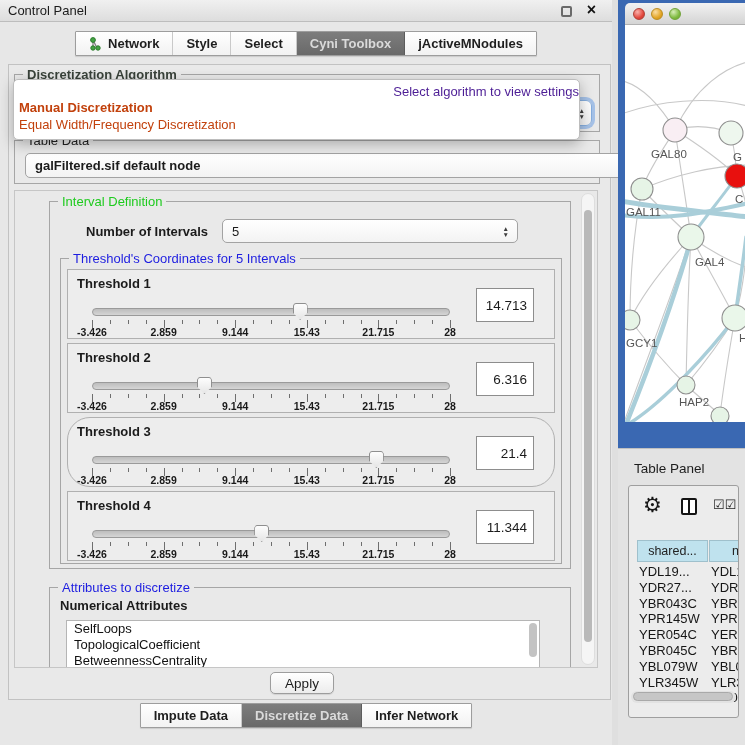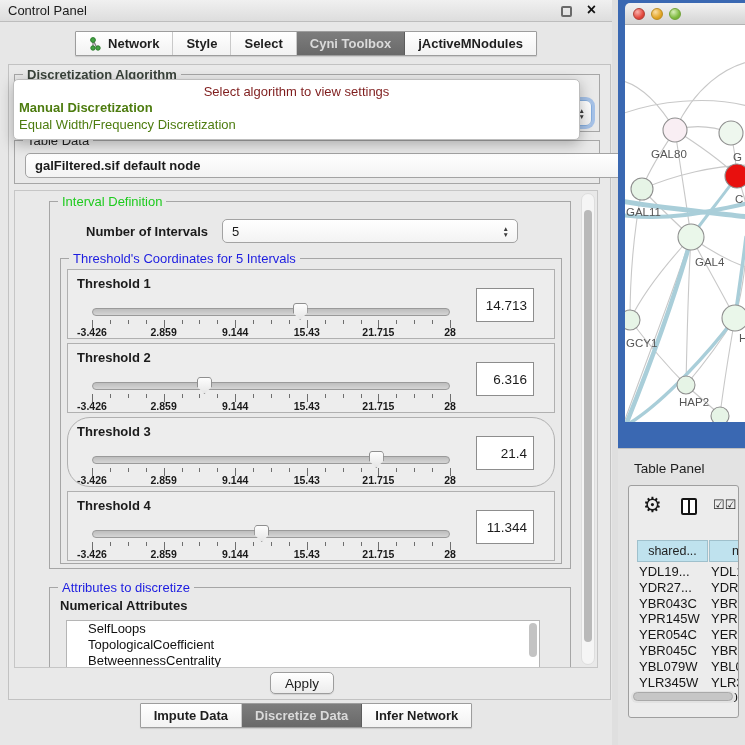--- a/index.html
+++ b/index.html
@@ -33,22 +33,22 @@
   .combo { background:linear-gradient(#ffffff,#f3f3f3); border:1px solid #a3a3a3; border-radius:5px;
     font-size:13px; display:flex; align-items:center; padding-left:9px; position:absolute; }
   .spin { position:absolute; right:8px; top:50%; transform:translateY(-50%); display:flex; flex-direction:column; align-items:center; color:#3c3c3c; font-size:6.5px; line-height:5.5px; }
 
   .combo-end { position:absolute; left:563px; top:100px; width:29px; height:26px; border-radius:6px;
     background:linear-gradient(#fff,#f0f0f0); border:1px solid #86aede; box-shadow:0 0 0 3px rgba(110,160,230,.55); z-index:2; }
   .combo-end .spin { right:6px; }
 
   .popup { position:absolute; left:13px; top:79px; width:567px; height:61px; background:#fff;
     border:1px solid #bdbdbd; border-radius:5px; box-shadow:0 4px 14px rgba(0,0,0,.28); z-index:5; }
-  .popup-prompt { text-align:center; color:#7f1d1d; font-size:13px; padding-top:4px; height:19px; }
-  .popup-opt { font-size:13px; padding:1px 0 1px 5px; color:#4d7c0f; }
+  .popup-prompt { text-align:right; color:#4c1d95; font-size:13px; padding-top:4px; height:19px; }
+  .popup-opt { font-size:13px; padding:1px 0 1px 5px; color:#c2410c; }
   .popup-opt.bold { font-weight:700; }
 
   .viewport { position:absolute; left:14px; top:190px; width:584px; height:478px; border:1px solid #c6c6c6; background:#e9e9e9; overflow:hidden; }
   .vscroll-track { position:absolute; right:2px; top:2px; width:14px; height:472px; background:#f5f5f5; border:1px solid #dedede; border-radius:7px; }
   .vscroll-thumb { position:absolute; left:2px; top:16px; width:8px; height:432px; background:#b9b9b9; border-radius:5px; }
 
   .num-label { position:absolute; left:36px; top:22px; font-size:13px; font-weight:700; }
   .thr-panel { position:absolute; left:6px; width:488px; height:70px; background:#ededed; border:1px solid #b0b0b0; }
   .thr-label { position:absolute; left:9px; top:6px; font-size:13px; font-weight:700; }
   .track { position:absolute; left:24px; top:38px; width:358px; height:8px; border:1px solid #9a9a9a; border-radius:4px; background:linear-gradient(#bdbdbd,#d5d5d5); }
@@ -57,21 +57,21 @@
     clip-path:polygon(10% 0,90% 0,100% 14%,100% 56%,50% 100%,0 56%,0 14%); }
   .ticks { position:absolute; left:24px; top:50px; width:358px; height:8px; }
   .tick { position:absolute; top:0; width:1px; background:#6e6e6e; }
   .ticklabels { position:absolute; left:24px; top:56px; width:358px; height:12px; }
   .ticklabel { position:absolute; transform:translateX(-50%); font-size:10.5px; font-weight:700; color:#1a1a1a; white-space:nowrap; }
   .valuebox { position:absolute; left:408px; top:18px; width:58px; height:34px; background:#fff; border:1px solid #8d8d8d;
     font-size:13.5px; display:flex; align-items:center; justify-content:flex-end; padding-right:6px; }
 
   .attr-title { position:absolute; left:10px; top:10px; font-size:13px; font-weight:700; }
   .attr-list { position:absolute; left:16px; top:32px; width:474px; height:50px; background:#fff; border:1px solid #b5b5b5; overflow:hidden; }
-  .attr-item { font-size:13px; padding-left:21px; line-height:16px; color:#111; }
+  .attr-item { font-size:13px; padding-left:7px; line-height:16px; color:#111; }
   .attr-scroll { position:absolute; right:2px; top:2px; width:8px; height:34px; background:#c3c3c3; border-radius:4px; }
 
   .apply-btn { position:absolute; left:270px; top:672px; width:64px; height:22px; border:1px solid #9d9d9d; border-radius:5px;
     background:linear-gradient(#ffffff,#ececec); font-size:13.5px; display:flex; align-items:center; justify-content:center; box-shadow:0 1px 1px rgba(0,0,0,.1); }
 
   .bottom-tabbar { position:absolute; top:703px; left:0; width:612px; display:flex; justify-content:center; }
 
   
   .net-window { position:absolute; left:618px; top:0; width:127px; height:562px; background:#3a68b2; }
   .net-titlebar { position:absolute; left:7px; top:3px; width:120px; height:22px;

